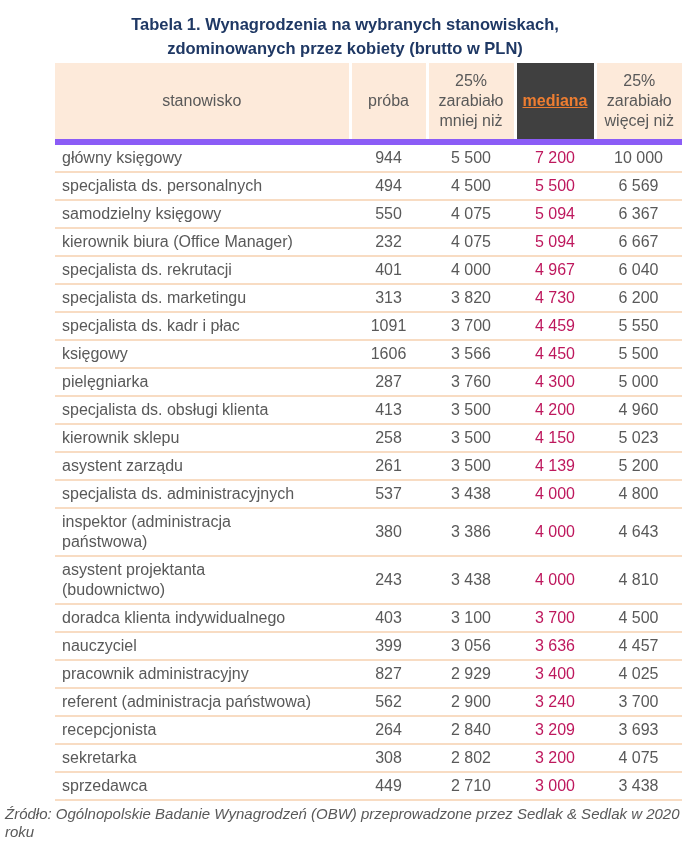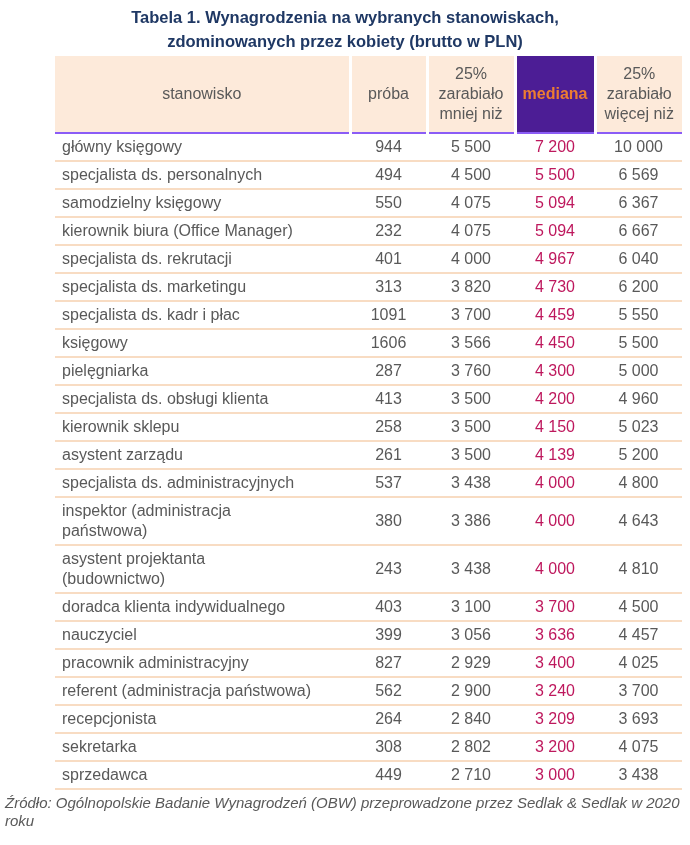--- a/index.html
+++ b/index.html
@@ -6,21 +6,21 @@
   html, body {
     margin: 0; padding: 0;
     width: 690px; height: 845px;
     background: #ffffff;
     font-family: "Liberation Sans", sans-serif;
   }
   .page { width: 690px; height: 845px; overflow: hidden; }
 
   .title {
     text-align: center;
-    margin-top: 5px;
+    margin-top: 12px;
     color: #1f3864;
     font-weight: bold;
     font-size: 16.5px;
     line-height: 24px;
   }
   .title-line { display: block; }
 
   table.salary-table {
     border-collapse: collapse;
     table-layout: fixed;
@@ -36,28 +36,29 @@
 
   th {
     background: #fdeada;
     color: #595959;
     font-weight: normal;
     font-size: 16px;
     line-height: 20px;
     padding: 8px 2px;
     vertical-align: middle;
     text-align: center;
-    border-bottom: 2px solid #8b5cf6;
+    border-bottom: 6px solid #8b5cf6;
     margin-left: 44px;
   }
   th + th { border-left: 3px solid #ffffff; }
   th.th-median {
-    background: #4c1d95;
+    background: #404040;
     color: #ed7d31;
     font-weight: bold;
+    text-decoration: underline;
   }
 
   td {
     font-size: 16px;
     line-height: 20px;
     color: #595959;
     padding: 3px 2px;
     border-bottom: 2px solid #f8dcc3;
     text-align: center;
     vertical-align: middle;

